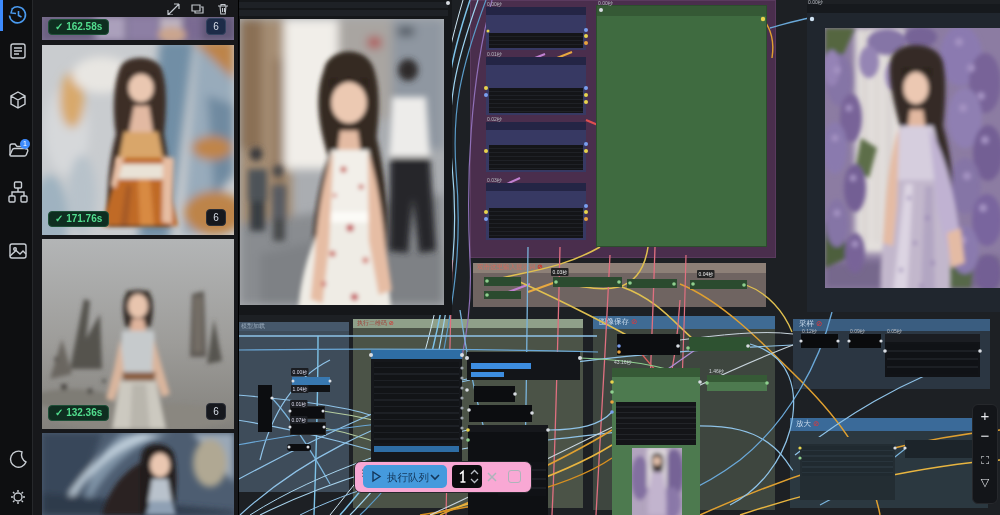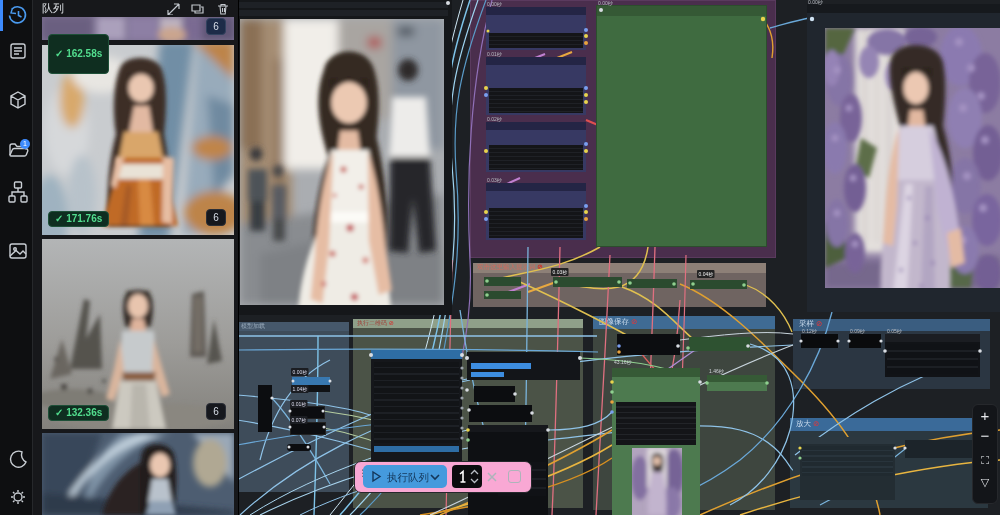--- a/index.html
+++ b/index.html
@@ -437,21 +437,20 @@
       <circle cx="323" cy="411" r="1.5" fill="#d8dce2"></circle>
     <circle cx="290" cy="427" r="1.5" fill="#d8dce2"></circle>
       <circle cx="324" cy="427" r="1.5" fill="#d8dce2"></circle>
     <circle cx="289" cy="447" r="1.5" fill="#d8dce2"></circle>
       <circle cx="308" cy="447" r="1.5" fill="#d8dce2"></circle>
     <circle cx="272" cy="398" r="1.6" fill="#d8dce2"></circle>
   </g>
 </svg>
 
 <div class="abs" style="left:32px;top:0;width:206px;height:515px;background:#17181b;border-right:1px solid #000;">
-  <div style="height:17px;color:#dfe2e6;font-size:11px;line-height:17px;padding-left:10px;">队列</div>
   <svg class="abs" style="right:2px;top:2px;" width="96" height="13" fill="none" stroke="#c3c8ce" stroke-width="1.2">
     <path d="M34,2 L39,2 M39,2 L39,7 M39,2 L33.5,7.5 M28,13 L28,8 M28,13 L33,13 M28,13 L33.5,7.5"></path>
     <path d="M52,3 h8 v6 h-8 z M55,9 v2 h8 v-6 h-2"></path>
     <path d="M78,4 h10 M81,4 v-1.5 h4 v1.5 M80,4 l0.8,8 h4.4 l0.8,-8 M82.5,6 v4 M84.5,6 v4" stroke-width="1.1"></path>
   </svg>
 
   <div class="abs" style="left:10px;top:17px;width:192px;height:23px;overflow:hidden;">
     <svg width="192" height="23">
       <rect width="192" height="23" fill="#7d7292"></rect>
       <g filter="url(#b3)">
@@ -545,21 +544,21 @@
         <path d="M80,92 L112,92 L116,135 L78,135 Z" fill="#c6cacc"></path>
         <path d="M78,100 L72,130 L64,160 L72,162 L82,132 Z" fill="#d9b59d"></path>
         <path d="M112,100 L120,128 L128,155 L120,158 L110,130 Z" fill="#d9b59d"></path>
         <path d="M80,133 L114,133 L112,142 L82,142 Z" fill="#8a5f42"></path>
         <path d="M78,142 L114,142 L124,190 L70,190 Z" fill="#ccc9c0"></path>
         <path d="M90,145 L104,145 L108,190 L88,190 Z" fill="#b9b6ad"></path>
       </g>
     </svg>
   </div>
 
-  <div class="abs" style="left:16px;top:19px;height:14px;background:#0f2e20;border:1px solid #1e5038;border-radius:4px;color:#52dd8e;font-size:10px;font-weight:bold;line-height:14px;padding:12px 6px;margin-top:15px;">✓ 162.58s</div>
+  <div class="abs" style="left:16px;top:19px;height:14px;background:#0f2e20;border:1px solid #1e5038;border-radius:4px;color:#52dd8e;font-size:10px;font-weight:bold;line-height:14px;padding:0 6px;">✓ 162.58s</div>
   <div class="abs" style="left:174px;top:18px;width:18px;height:15px;background:#1d2b48;border:1px solid #32425f;border-radius:4px;color:#d6dce6;font-size:10px;line-height:15px;text-align:center;">6</div>
   <div class="abs" style="left:16px;top:211px;height:14px;background:#0f2e20;border:1px solid #1e5038;border-radius:4px;color:#52dd8e;font-size:10px;font-weight:bold;line-height:14px;padding:0 6px;">✓ 171.76s</div>
   <div class="abs" style="left:174px;top:209px;width:18px;height:15px;background:#16181d;border:1px solid #2a2e36;border-radius:4px;color:#d6dce6;font-size:10px;line-height:15px;text-align:center;">6</div>
   <div class="abs" style="left:16px;top:405px;height:14px;background:#0f2e20;border:1px solid #1e5038;border-radius:4px;color:#52dd8e;font-size:10px;font-weight:bold;line-height:14px;padding:0 6px;">✓ 132.36s</div>
   <div class="abs" style="left:174px;top:403px;width:18px;height:15px;background:#16181d;border:1px solid #2a2e36;border-radius:4px;color:#d6dce6;font-size:10px;line-height:15px;text-align:center;">6</div>
 
   <div class="abs" style="left:10px;top:433px;width:192px;height:82px;overflow:hidden;">
     <svg width="192" height="82">
       <rect width="192" height="82" fill="#4d5d71"></rect>
       <g filter="url(#b3)">

